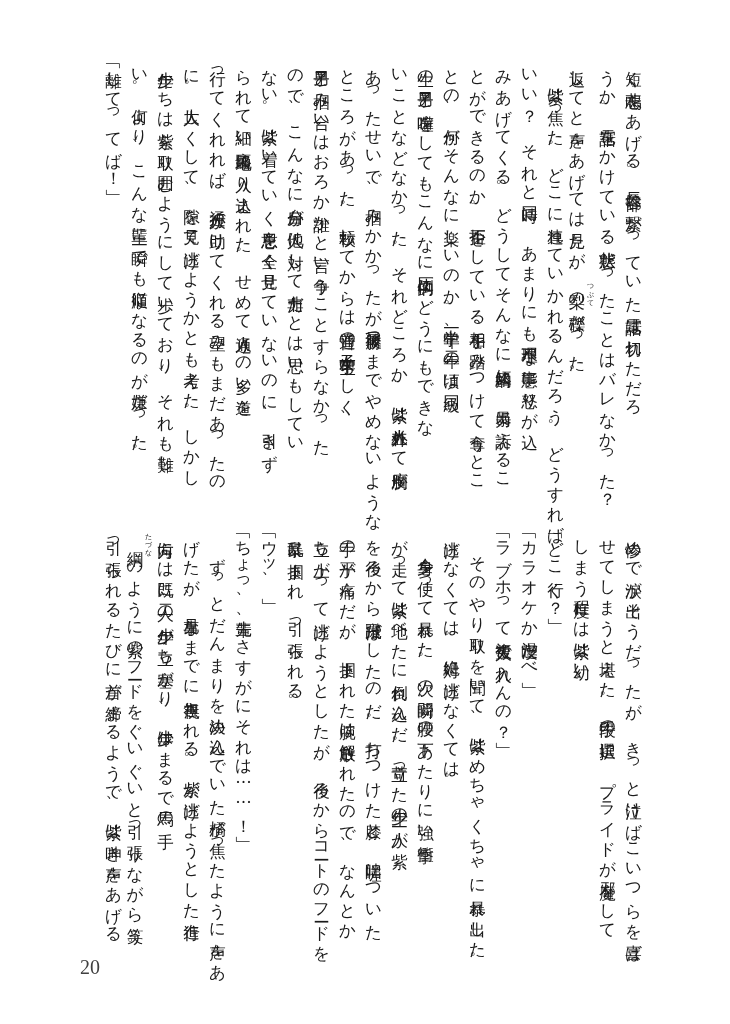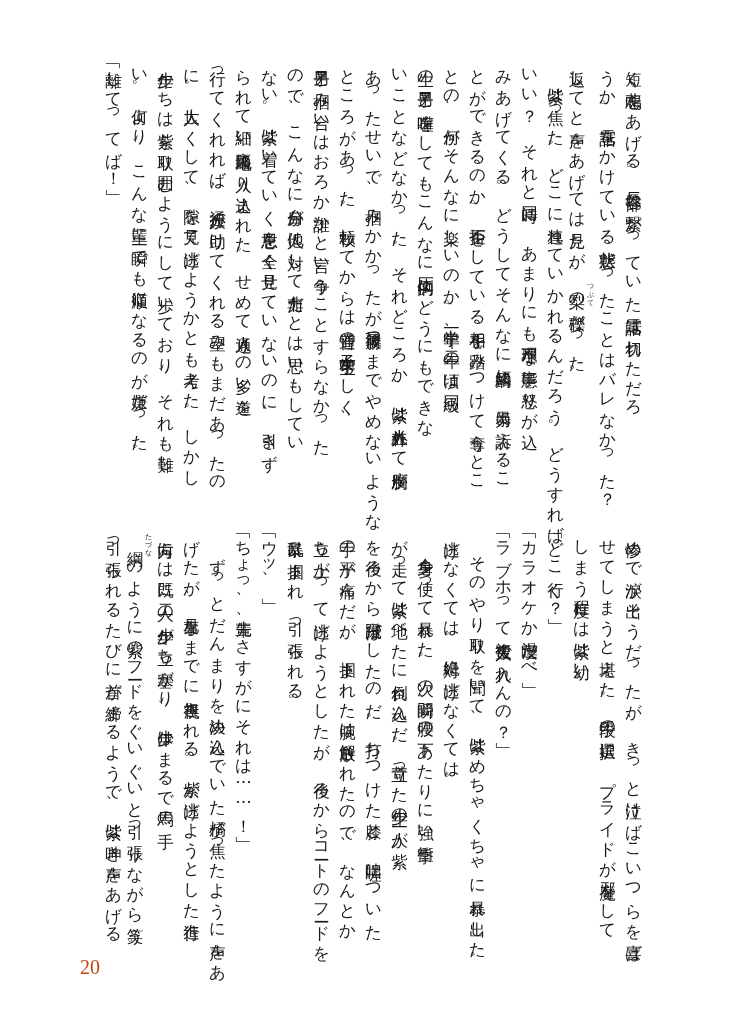--- a/index.html
+++ b/index.html
@@ -16,21 +16,21 @@
     font-size: 16.5px;
     line-height: 26px;
     letter-spacing: 1.2px;
     white-space: nowrap;
     overflow: visible;
   }
   .col .indent { display: inline-block; height: 17px; }
   ruby rt { font-size: 7px; letter-spacing: 0; }
   .page-number { position: absolute; left: 80px; top: 956px;
                  font-family: "Liberation Serif", "DejaVu Serif", serif;
-                 font-size: 20px; color: #c2410c; writing-mode: horizontal-tb; }
+                 font-size: 20px; color: #404040; writing-mode: horizontal-tb; }
 </style>
 </head>
 <body>
 
 <div class="page">
 
   <div class="block upper">
     <div class="col">短く悲鳴をあげる。長谷部に繋がっていた電話は切れただろ</div>
     <div class="col">うか。電話をかけている状態だったことはバレなかった？</div>
     <div class="col"><span>返してと声をあげては見たが、</span><ruby><span>梨の礫</span><rt>つぶて</rt></ruby><span>だった。</span></div>

